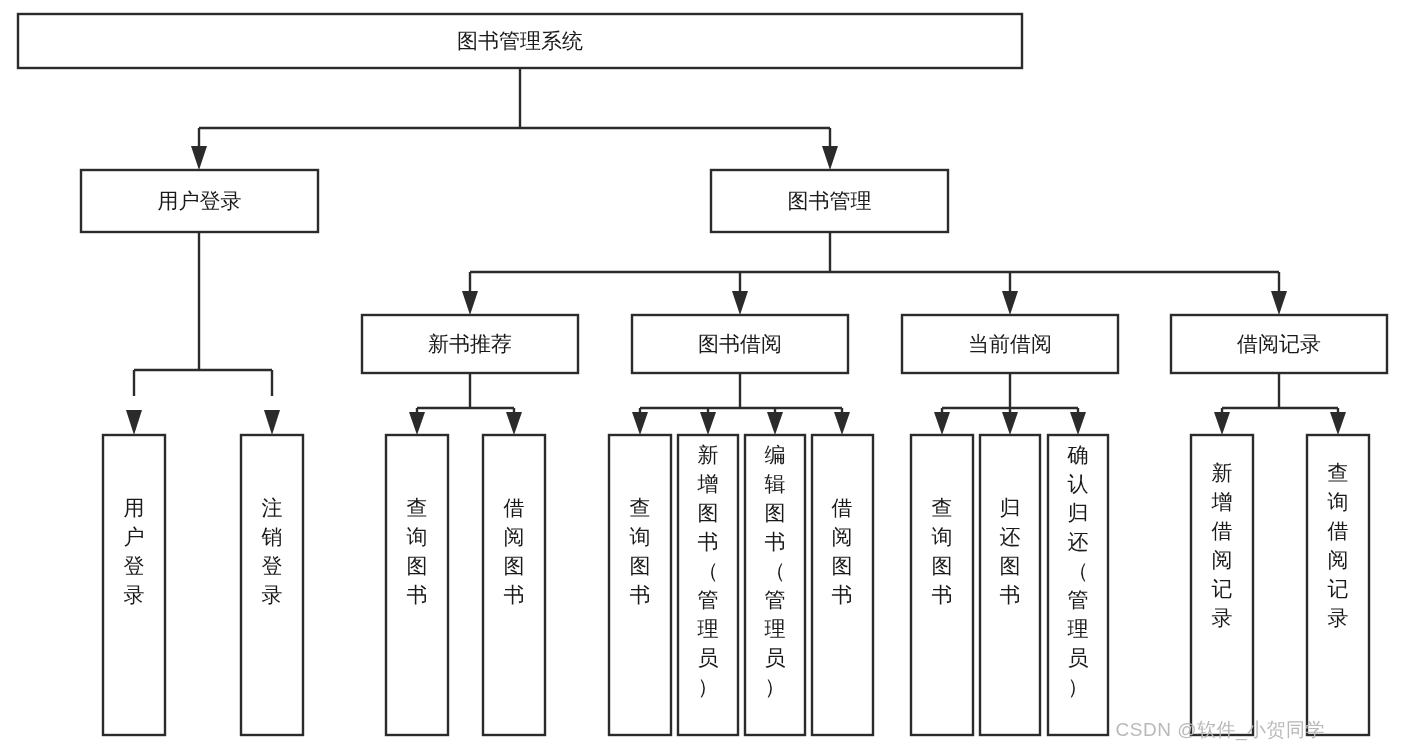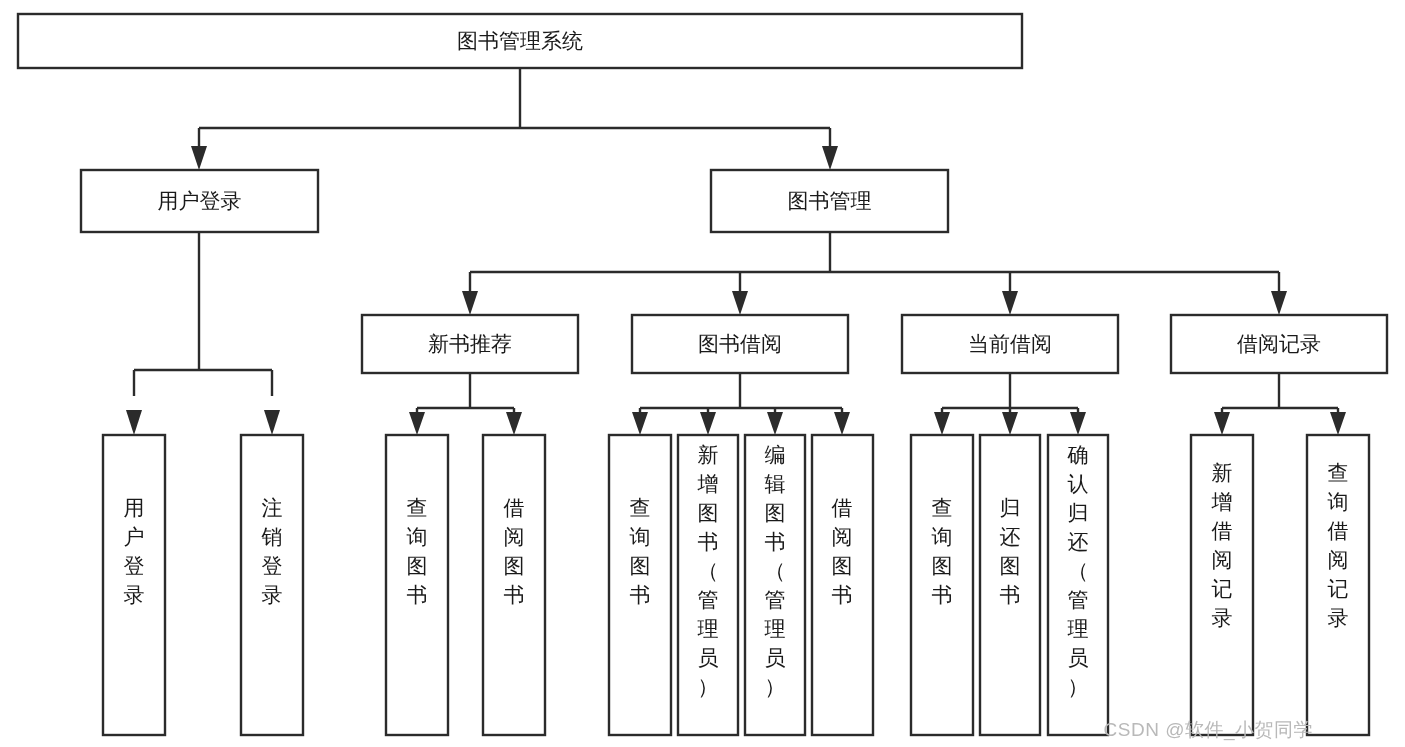--- a/index.html
+++ b/index.html
@@ -47,21 +47,21 @@
     dominant-baseline: middle;
   }
   .node-label-vert {
     font-family: "Liberation Sans", sans-serif;
     fill: #1a1a1a;
     font-size: 21px;
     text-anchor: middle;
   }
   .watermark {
     position: absolute;
-    right: 20px;
+    right: 8px;
     bottom: 4px;
     font-family: "Liberation Sans", sans-serif;
     font-size: 19px;
     color: #b9b9b9;
     letter-spacing: 0.5px;
     white-space: nowrap;
     pointer-events: none;
   }
 </style>
 </head>

